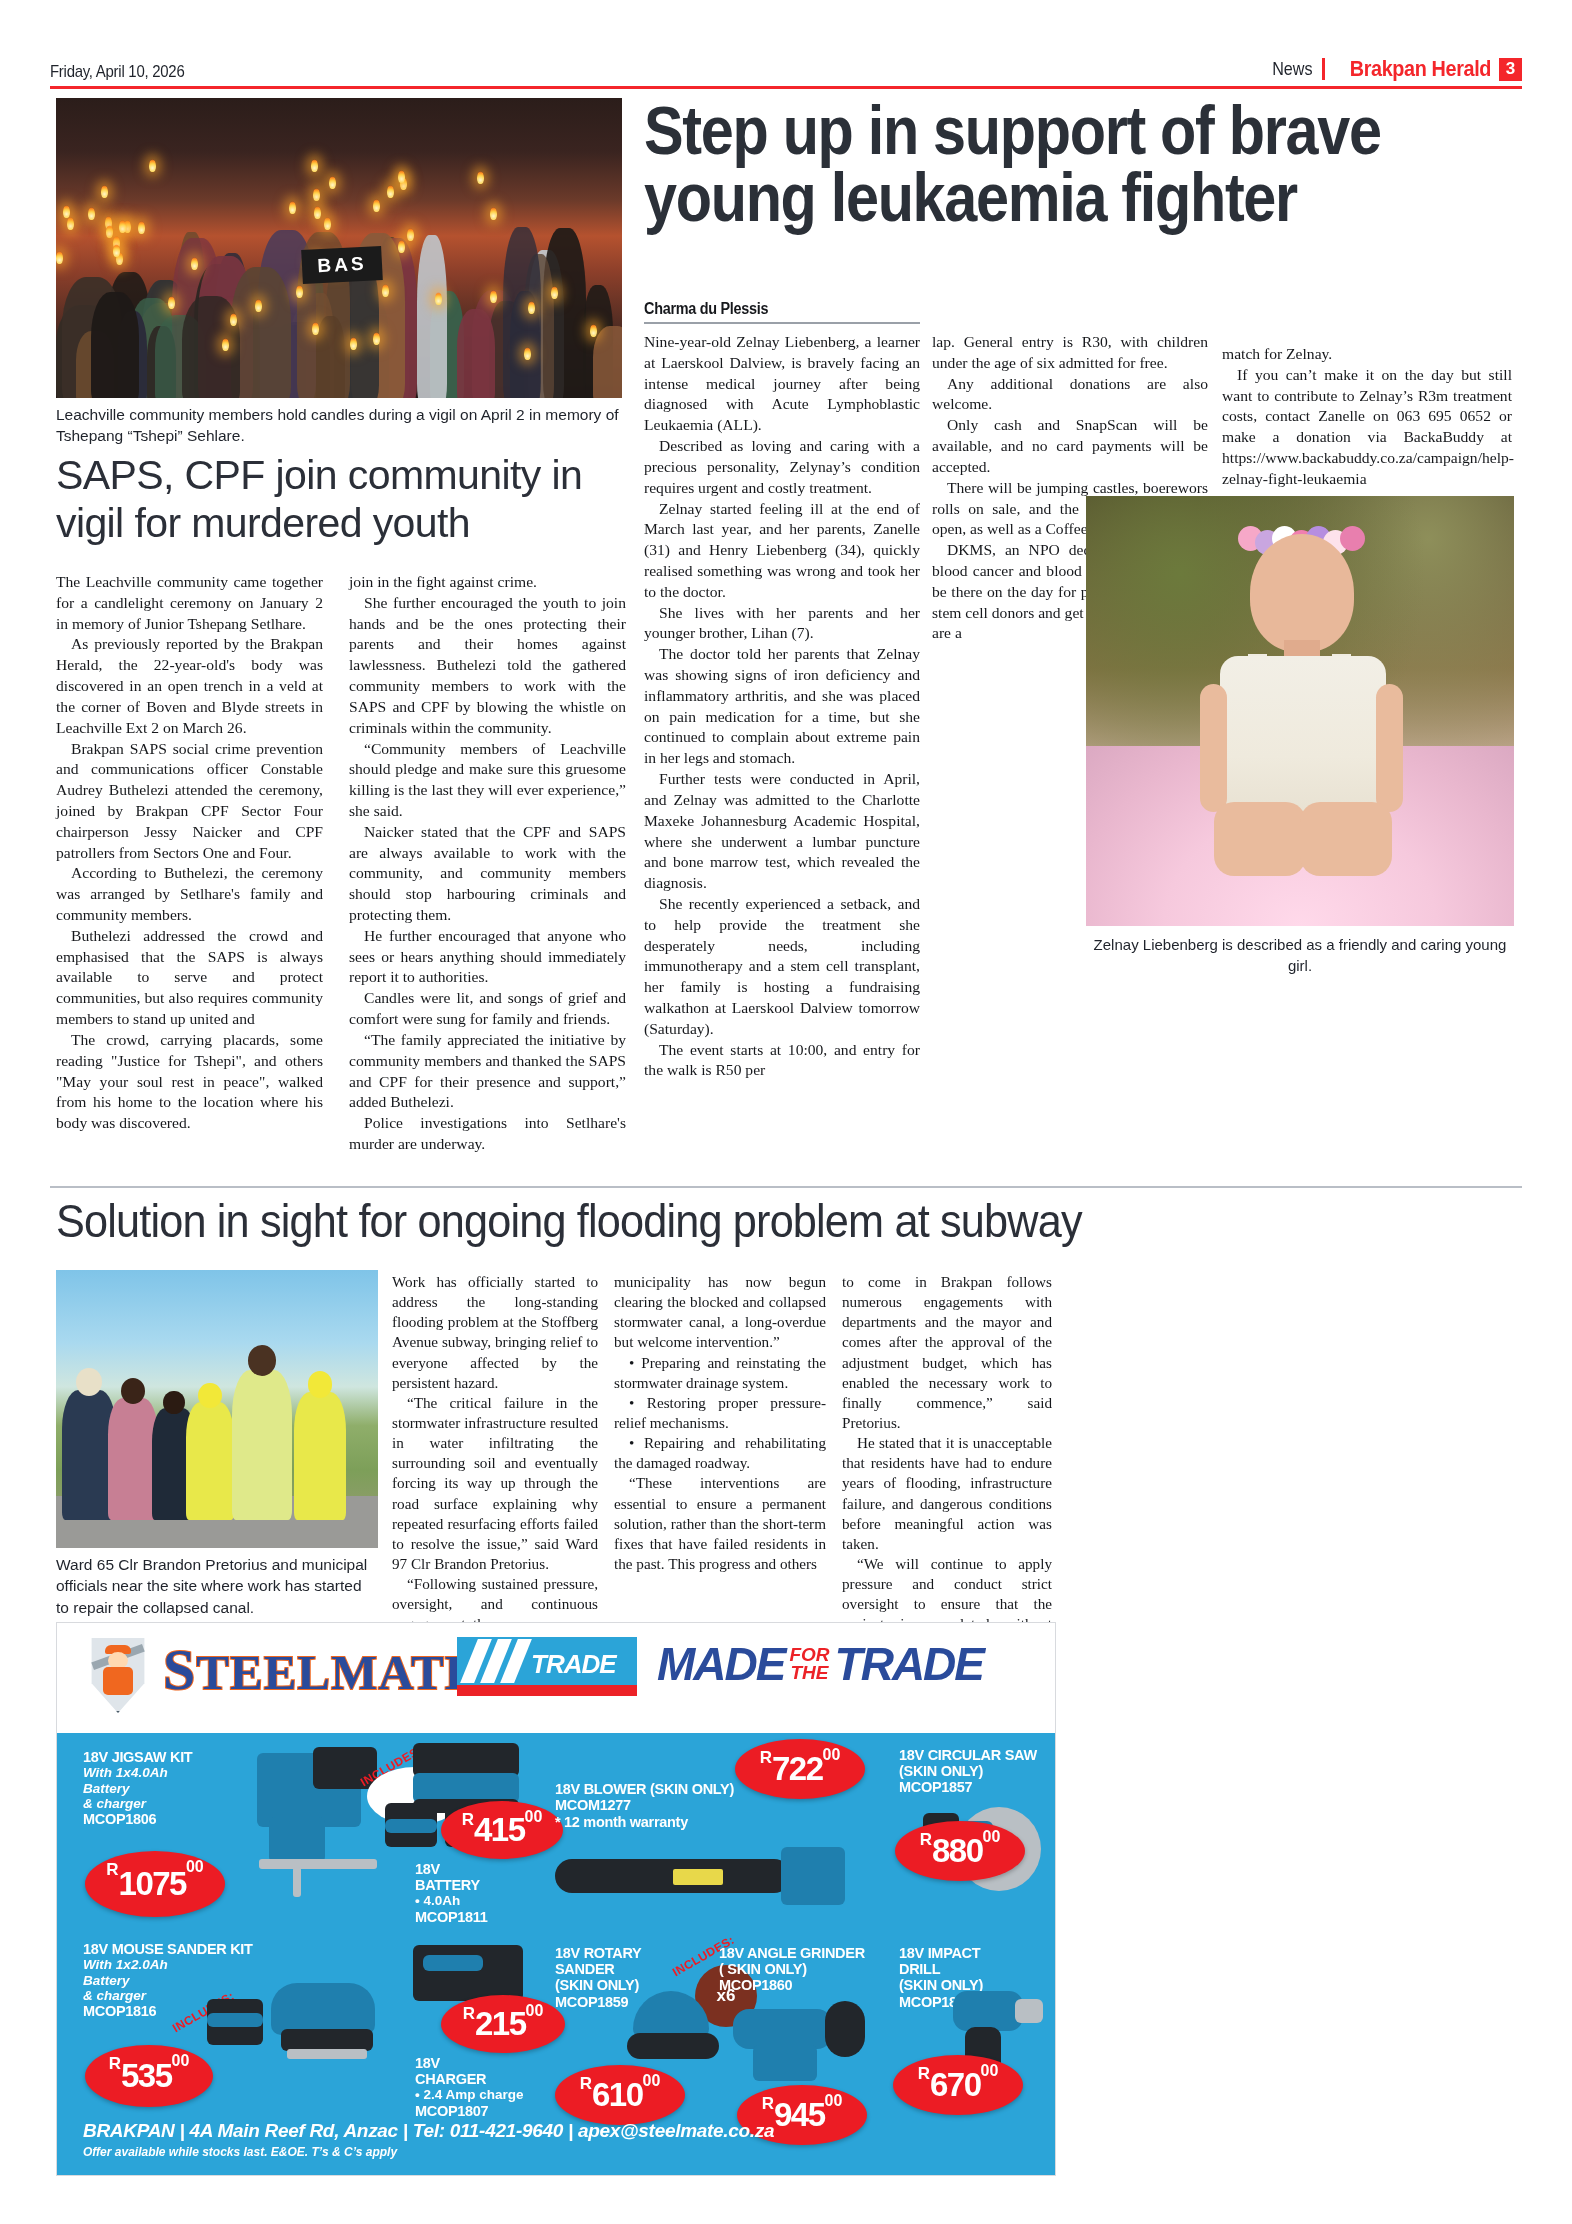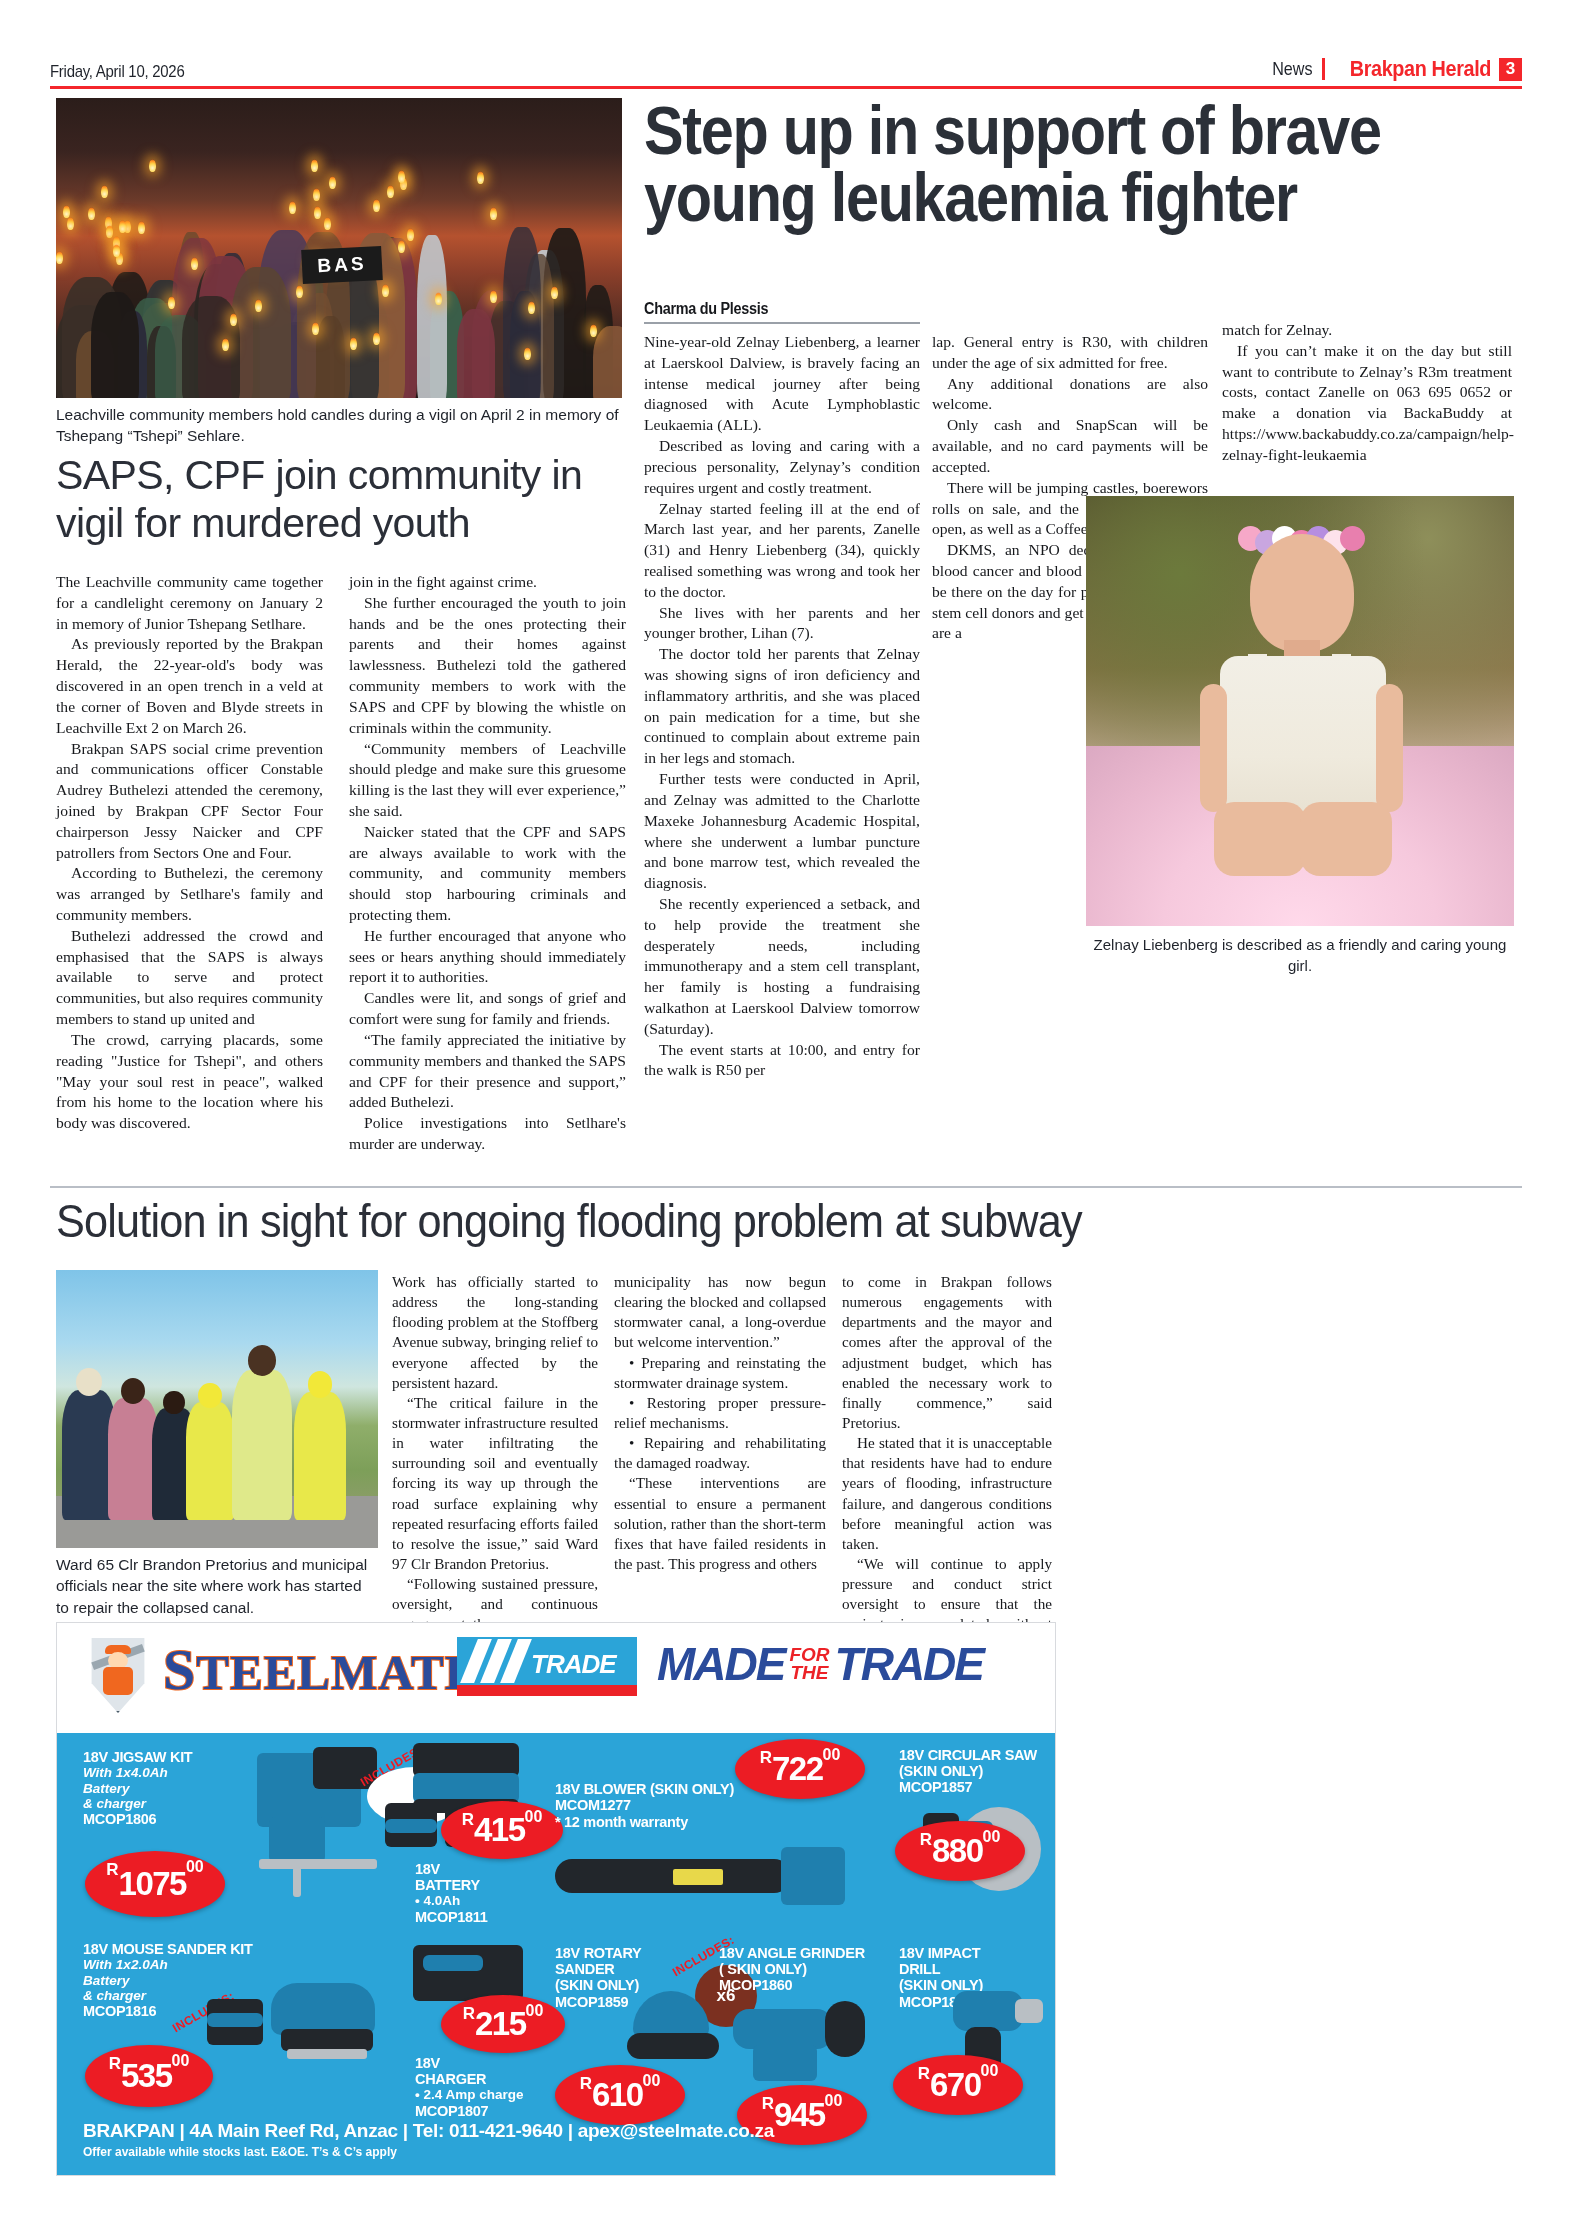--- a/index.html
+++ b/index.html
@@ -109,21 +109,21 @@
     font-size: 16px; color: #16181c; letter-spacing: -0.3px;
     transform: scaleX(0.9); transform-origin: left top;
   }
   .byline-rule {
     position: absolute; left: 644px; top: 322px; width: 276px; height: 1.5px;
     background: #9aa0a8;
   }
 
   .lead-c1 { position: absolute; left: 644px; top: 332px; width: 276px; }
   .lead-c2 { position: absolute; left: 932px; top: 332px; width: 276px; }
-  .lead-c3 { position: absolute; left: 1222px; top: 320px; width: 290px; }
+  .lead-c3 { position: absolute; left: 1222px; top: 344px; width: 290px; }
 
   
   .zelnay-photo {
     position: absolute; left: 1086px; top: 496px; width: 428px; height: 430px;
     overflow: hidden; background: #b9a08a;
   }
   .zel-bg { position: absolute; inset: 0;
     background:
       radial-gradient(ellipse at 22% 18%, #6c7a3c 0%, rgba(108,122,60,0) 52%),
       radial-gradient(ellipse at 80% 10%, #8e8f5a 0%, rgba(142,143,90,0) 48%),
@@ -238,21 +238,21 @@
     position: absolute; font-family: "Liberation Sans", sans-serif;
     font-weight: bold; font-size: 12px; color: #ec1c24;
     transform: rotate(-30deg); letter-spacing: 0.4px;
   }
 
   .tool { position: absolute; }
   .tool-b { position: absolute; background: #1f7fae; border-radius: 6px; }
   .tool-d { position: absolute; background: #22262b; border-radius: 6px; }
   .tool-g { position: absolute; background: #b9bfc4; border-radius: 3px; }
 
-  .ad-footer { position: absolute; left: 26px; bottom: 16px; color: #fff; }
+  .ad-footer { position: absolute; left: 26px; bottom: 16px; color: #fff; font-style: italic; }
   .ad-foot-main { font-family: "Liberation Sans", sans-serif; font-weight: bold;
     font-size: 19px; letter-spacing: -0.3px; }
   .ad-foot-sub { font-family: "Liberation Sans", sans-serif; font-weight: bold;
     font-size: 12px; margin-top: 3px; }
 </style>
 </head>
 <body>
 
 <div class="page">
 

